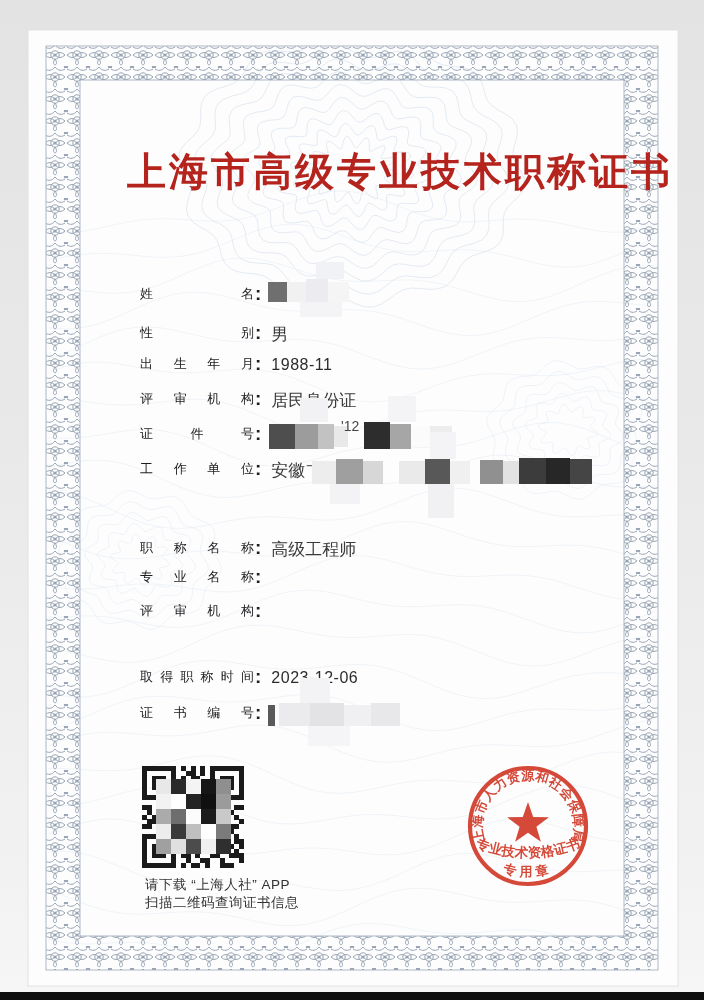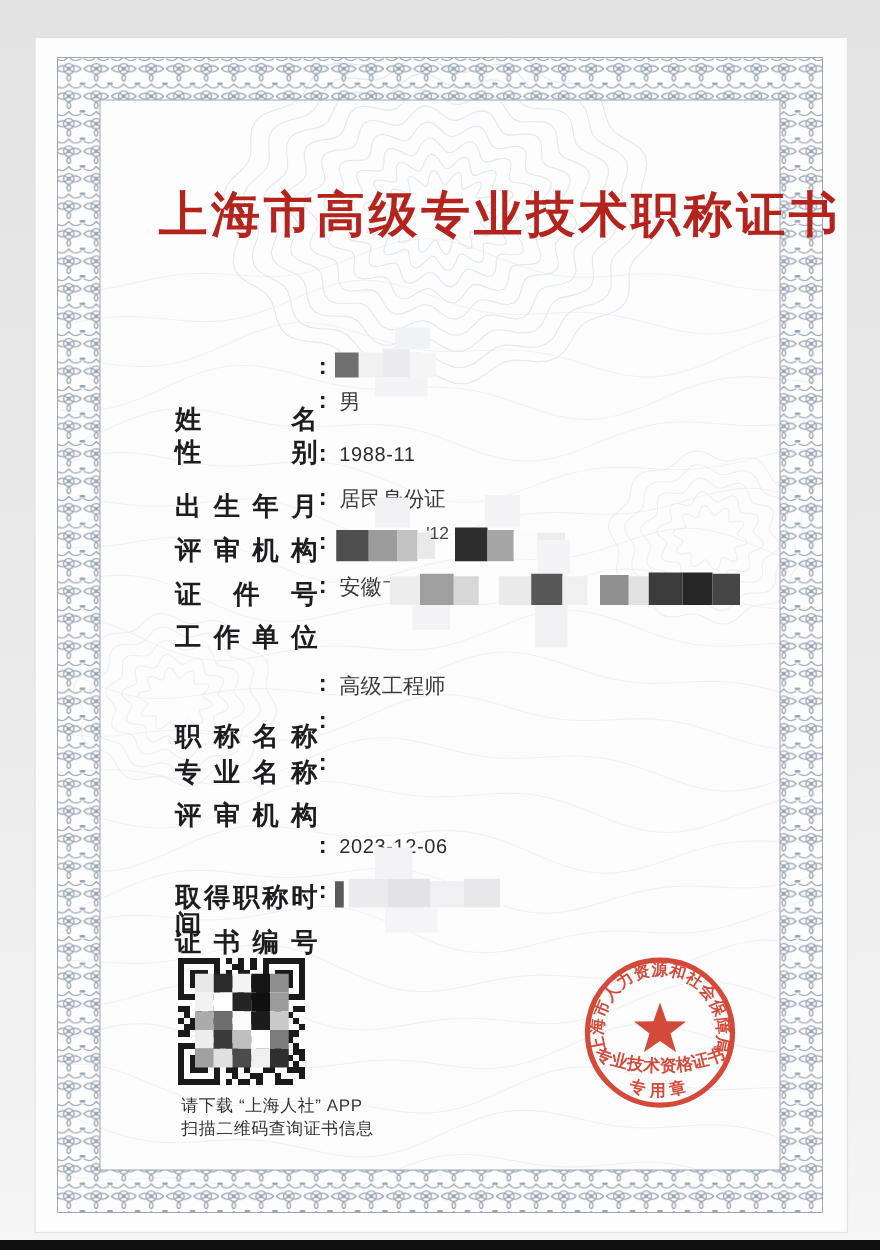--- a/index.html
+++ b/index.html
@@ -9,22 +9,22 @@
     font-family:"Liberation Sans",sans-serif;
   }
   #bg-svg{position:absolute;left:0;top:0;width:704px;height:1000px;}
   .cert-title{
     position:absolute;top:145px;left:0;width:100%;text-align:center;
     font-size:39px;font-weight:bold;letter-spacing:3px;white-space:nowrap;
     font-family:"Liberation Sans",sans-serif;
   }
   .frow{position:absolute;left:140px;display:flex;align-items:flex-start;}
   .flabel{
-    display:inline-block;width:114px;font-weight:bold;font-size:21px;color:#1d1d1f;
-    text-align:justify;text-align-last:justify;-moz-text-align-last:justify;line-height:21px;margin-top:42px;
+    display:inline-block;width:114px;font-weight:normal;font-size:13px;color:#1d1d1f;
+    text-align:justify;text-align-last:justify;-moz-text-align-last:justify;line-height:21px;
   }
   .fcolon{font-weight:bold;font-size:19px;color:#1d1d1f;line-height:21px;margin-left:1px;}
   .fvalue{
     margin-left:10px;font-size:17px;color:#3a3a3a;line-height:24px;
     font-family:"DejaVu Serif",serif;
   }
   .fvalue.num{font-family:"Liberation Sans",sans-serif;font-size:16px;color:#2c2c2c;letter-spacing:.5px;line-height:22px;margin-top:1px;}
   .fvalue.wide{width:334px;}
   .blk{position:absolute;display:block;line-height:1;font-family:"Liberation Sans",sans-serif;}
   #qr-box{position:absolute;left:142px;top:766px;width:102px;height:102px;}
@@ -111,21 +111,21 @@
     <rect id="band-inner-edge" x="80" y="80" width="544" height="856" fill="none" stroke-width="0.8" stroke="#9aa7b6"></rect>
   </svg>
 
   <div class="cert-title" style="color: rgb(181, 35, 29); padding-left: 48px;">上海市高级专业技术职称证书</div>
 
   <div class="frow" style="top:283px">
     <span class="flabel">姓名</span>
       <span class="fcolon">:</span>
     <span class="fvalue"></span>
   </div>
-  <div class="frow" style="top:310px">
+  <div class="frow" style="top:322px">
     <span class="flabel">性别</span>
       <span class="fcolon">:</span>
     <span class="fvalue">男</span>
   </div>
   <div class="frow" style="top:353px">
     <span class="flabel">出生年月</span>
       <span class="fcolon">:</span>
     <span class="fvalue num">1988-11</span>
   </div>
   <div class="frow" style="top:388px">

